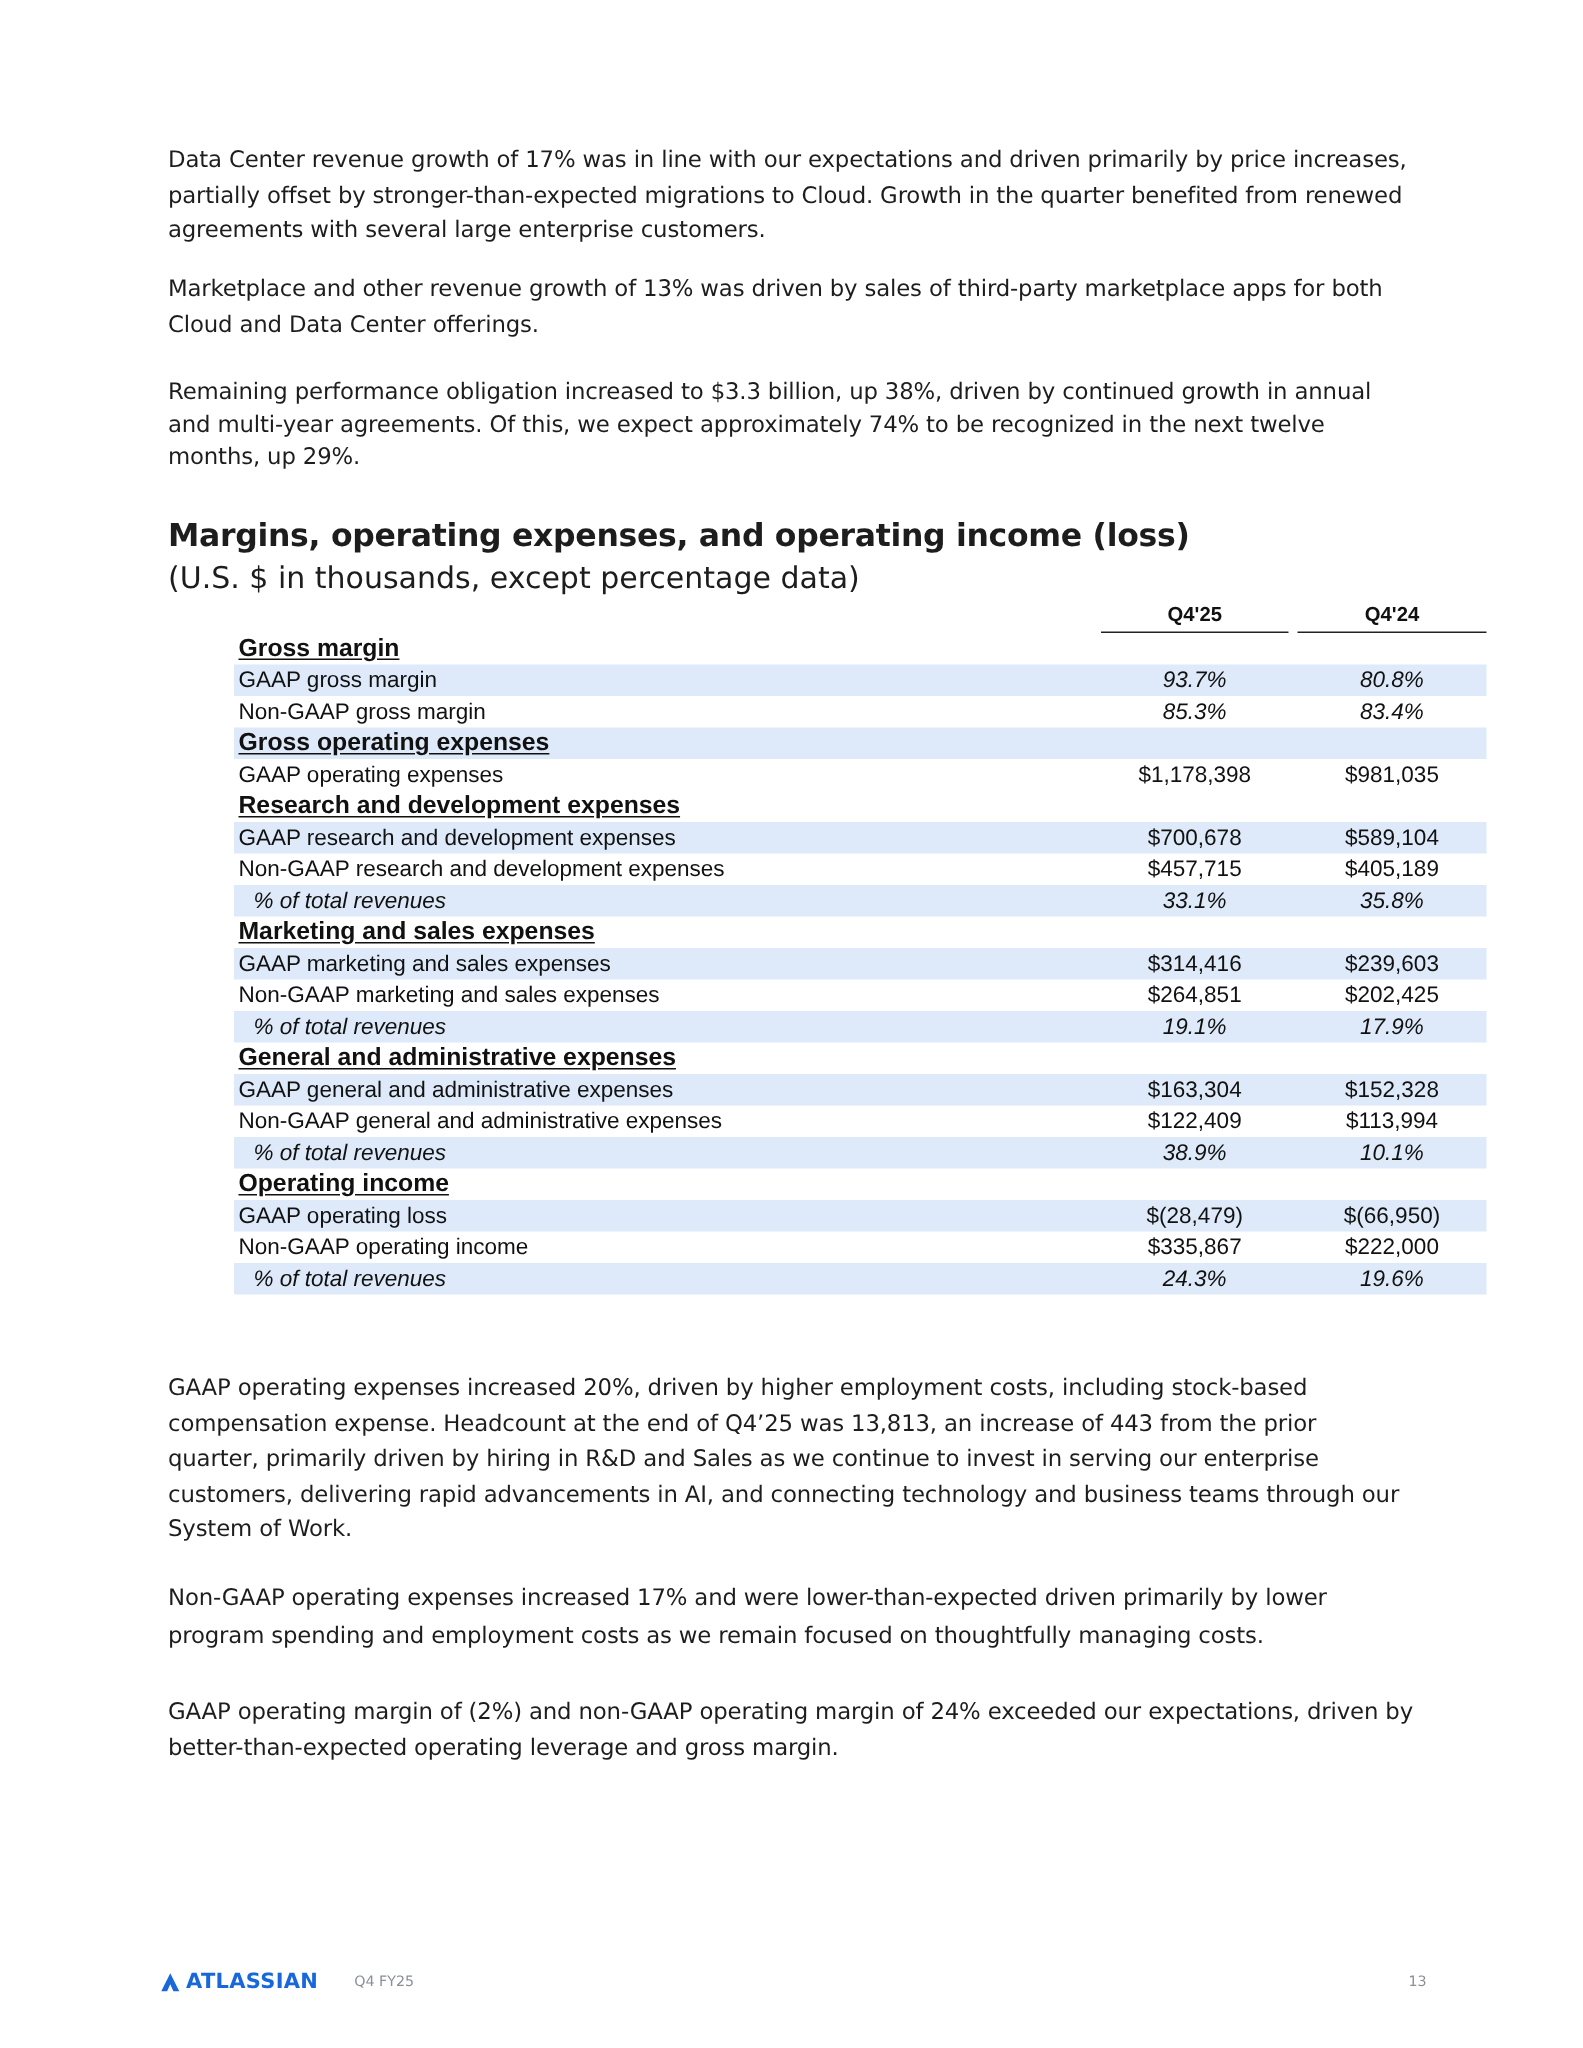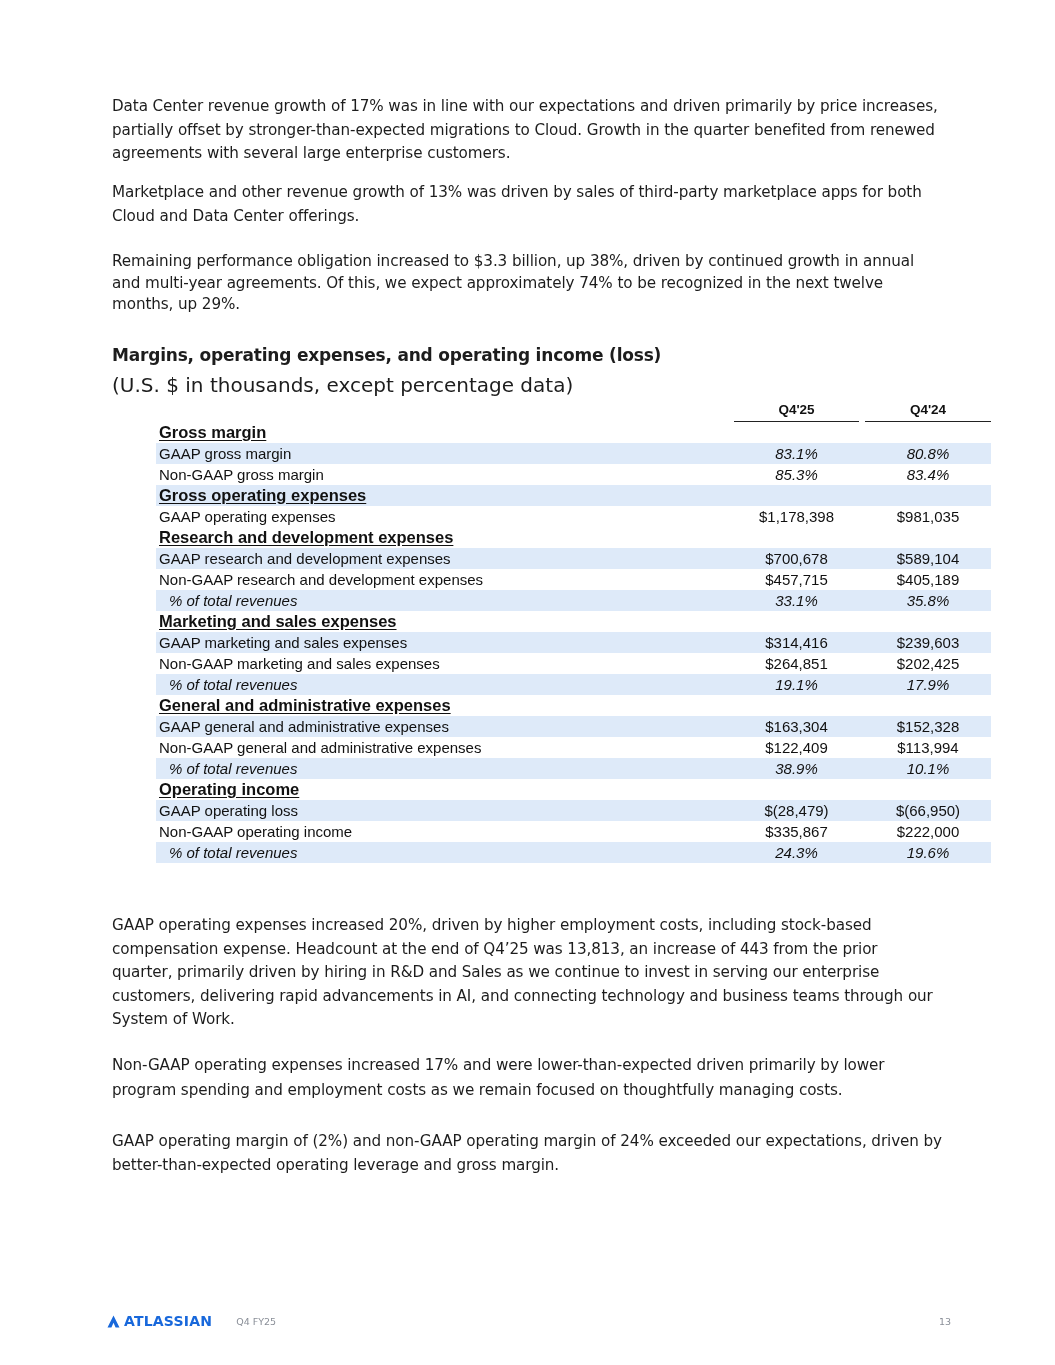--- a/index.html
+++ b/index.html
@@ -5,21 +5,21 @@
     html, body { margin: 0; padding: 0; background: #ffffff; }
     body { width: 1055px; height: 1365px; position: relative; overflow: hidden; color: #1a1a1a; }
     .prose { position: absolute; left: 112px; width: 830px; font-family: "DejaVu Sans", sans-serif; font-size: 15.2px; line-height: 23.5px; color: #1d1d1d; margin: 0; letter-spacing: -0.1px; }
     .p1 { top: 95px; }
     .p2 { top: 181px; }
     .p3 { top: 251px; line-height: 21.5px; }
     .p4 { top: 914px; }
     .p5 { top: 1053px; line-height: 25px; }
     .p6 { top: 1130px; }
 
-    .section-title { position: absolute; left: 112px; top: 345px; font-family: "DejaVu Sans", sans-serif; font-size: 17px; font-weight: bold; color: #1d1d1d; margin: 0; letter-spacing: -0.2px; }
+    .section-title { position: absolute; left: 112px; top: 345px; font-family: "DejaVu Sans", sans-serif; font-size: 21px; font-weight: bold; color: #1d1d1d; margin: 0; letter-spacing: -0.2px; }
     .section-sub { position: absolute; left: 112px; top: 373px; font-family: "DejaVu Sans", sans-serif; font-size: 20px; color: #1d1d1d; margin: 0; }
 
     .table { position: absolute; left: 112px; top: 400px; width: 835px; font-family: "Liberation Sans", sans-serif; font-size: 15px; color: #111; margin-left: 44px; }
     .thead { position: relative; height: 22px; }
     .th { position: absolute; top: 0; height: 21px; border-bottom: 1.6px solid #222; text-align: center; font-weight: bold; font-size: 13.5px; line-height: 20px; }
     .th.c1 { left: 578px; width: 125px; }
     .th.c2 { left: 709px; width: 126px; }
     .row { position: relative; height: 21px; line-height: 21px; }
     .row.blue { background: #deeaf9; }
     .row .label { position: absolute; left: 3px; top: 0; white-space: nowrap; }
@@ -50,21 +50,21 @@
   <div class="thead">
     <div class="th c1">Q4'25</div>
     <div class="th c2">Q4'24</div>
   </div>
   <div id="rows">
       <div class="row header">
         <span class="label">Gross margin</span>
       </div>
       <div class="row data blue italic-vals">
         <span class="label">GAAP gross margin</span>
-        <span class="v1">83.1%</span>
+        <span class="v1">93.7%</span>
         <span class="v2">80.8%</span>
       </div>
       <div class="row data italic-vals">
         <span class="label">Non-GAAP gross margin</span>
         <span class="v1">85.3%</span>
         <span class="v2">83.4%</span>
       </div>
       <div class="row header blue">
         <span class="label">Gross operating expenses</span>
       </div>

